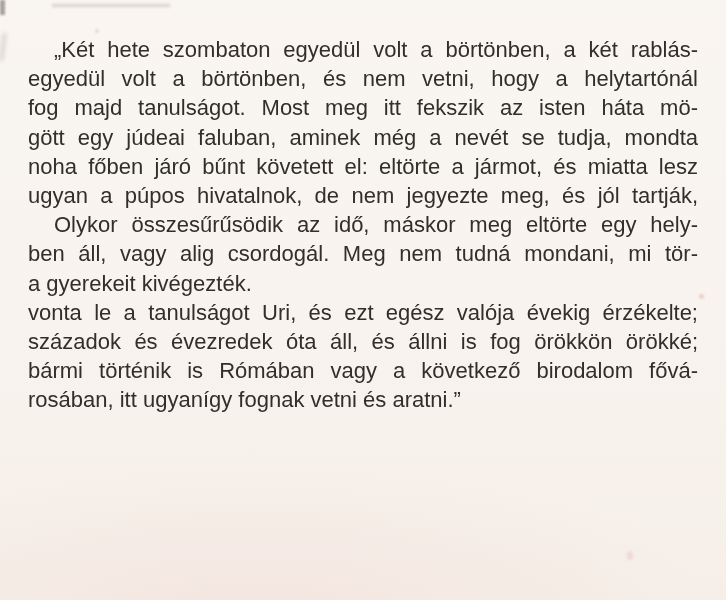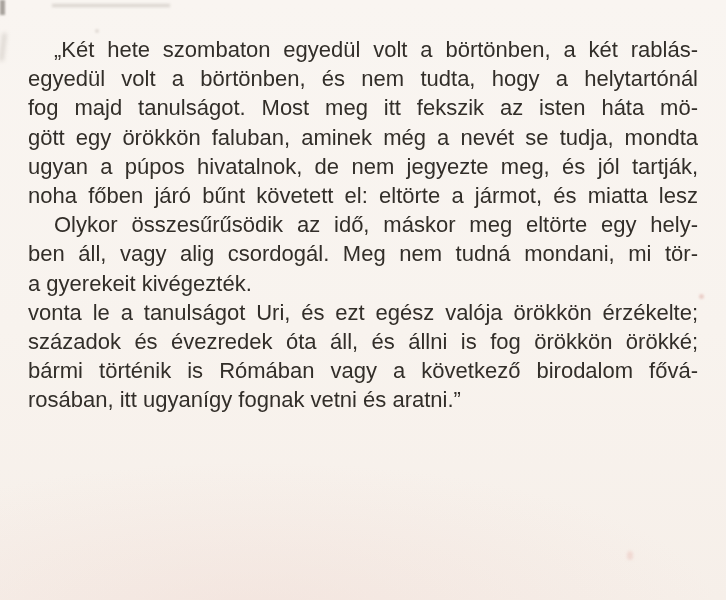--- a/index.html
+++ b/index.html
@@ -81,35 +81,35 @@
   <div class="smudge-top"></div>
   <div class="smudge-left-edge"></div>
   <div class="speck speck-1"></div>
   <div class="speck speck-2"></div>
   <div class="speck speck-3"></div>
 
   <div class="text-block">
 
     <div class="paragraph">
       <div class="line first">„Két hete szombaton egyedül volt a börtönben, a két rablás-</div>
-      <div class="line">egyedül volt a börtönben, és nem tudta, hogy a helytartónál</div>
+      <div class="line">egyedül volt a börtönben, és nem vetni, hogy a helytartónál</div>
       <div class="line">fog majd tanulságot. Most meg itt fekszik az isten háta mö-</div>
-      <div class="line">gött egy örökkön faluban, aminek még a nevét se tudja, mondta</div>
+      <div class="line">gött egy júdeai faluban, aminek még a nevét se tudja, mondta</div>
+      <div class="line">noha főben járó bűnt követett el: eltörte a jármot, és miatta lesz</div>
       <div class="line">ugyan a púpos hivatalnok, de nem jegyezte meg, és jól tartják,</div>
-      <div class="line">noha főben járó bűnt követett el: eltörte a jármot, és miatta lesz</div>
     </div>
 
     <div class="paragraph">
       <div class="line first">Olykor összesűrűsödik az idő, máskor meg eltörte egy hely-</div>
       <div class="line">ben áll, vagy alig csordogál. Meg nem tudná mondani, mi tör-</div>
       <div class="line last">a gyerekeit kivégezték.</div>
     </div>
 
     <div class="paragraph">
-      <div class="line">vonta le a tanulságot Uri, és ezt egész valója örökkön érzékelte;</div>
+      <div class="line">vonta le a tanulságot Uri, és ezt egész valója évekig érzékelte;</div>
       <div class="line">századok és évezredek óta áll, és állni is fog örökkön örökké;</div>
       <div class="line">bármi történik is Rómában vagy a következő birodalom fővá-</div>
       <div class="line last">rosában, itt ugyanígy fognak vetni és aratni.”</div>
     </div>
 
   </div>
 
   <div class="tint-bottom"></div>
 </div>
 

